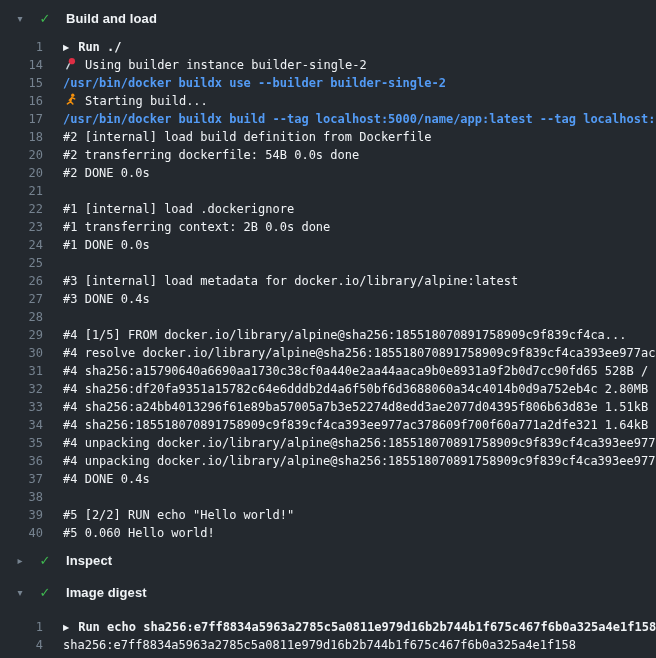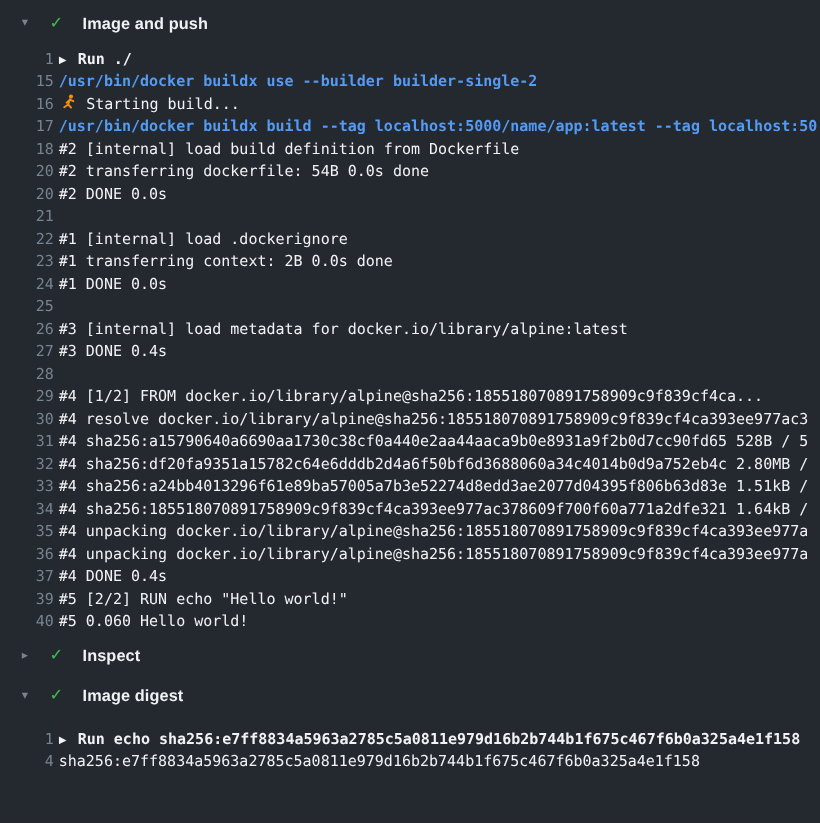--- a/index.html
+++ b/index.html
@@ -30,67 +30,72 @@
   }
   .title{
     margin-left:12px;color:var(--fg);
     font-family:"Liberation Sans","DejaVu Sans",sans-serif;
     font-size:13px;font-weight:700;letter-spacing:.1px;
   }
   .sec-body{padding:10px 0 0 0;}
   .sec-body.digest{padding-top:16px;}
   .line{display:flex;height:18px;line-height:18px;font-size:12px;white-space:pre;}
   .num{flex:none;width:43px;text-align:right;color:var(--num);}
-  .txt{margin-left:4px;color:var(--fg);overflow:hidden;}
+  .txt{margin-left:20px;color:var(--fg);overflow:hidden;}
   .line.cmd .txt{color:var(--cmd);font-weight:bold;text-align:center;}
   .line.run .txt{font-weight:bold;}
   .run-arrow{
     display:inline-block;font-size:8px;margin-right:9px;
     transform:translateY(-1px);font-family:"DejaVu Sans",sans-serif;
   }
   .emoji{display:inline-block;width:15px;height:14px;vertical-align:-2px;margin-right:7px;}
 </style>
 </head>
 <body>
 
 <main id="log-viewer">
     <section class="section">
       <div class="sec-header">
         <span class="disc">▾</span>
         <span class="check">✓</span>
-        <span class="title">Image and push</span>
+        <span class="title">Build and load</span>
       </div>
       <div class="sec-body">
         <div class="line run"><span class="num">1</span><span class="txt"><span class="run-arrow">▶</span><span>Run ./</span></span></div>
+        <div class="line"><span class="num">14</span><span class="txt"><svg class="emoji" viewBox="0 0 16 16">
+              <circle cx="9.6" cy="4.8" r="3.6" fill="#dd2e44"></circle>
+              <line x1="6.6" y1="7.9" x2="3.8" y2="13.6" stroke="#ccd6dd" stroke-width="1.5" stroke-linecap="round"></line>
+            </svg><span>Using builder instance builder-single-2</span></span></div>
         <div class="line cmd"><span class="num">15</span><span class="txt"><span>/usr/bin/docker buildx use --builder builder-single-2</span></span></div>
         <div class="line"><span class="num">16</span><span class="txt"><svg class="emoji" viewBox="0 0 16 16">
               <circle cx="10.6" cy="2.6" r="1.9" fill="#f4900c"></circle>
               <path d="M9.6 5.3 L6.6 8.2 M9.6 5.3 L12.8 6.8 M9.6 5.3 L8.1 9.8 L10.7 12.6 M8.1 9.8 L4.4 12.4" stroke="#f4900c" stroke-width="1.7" fill="none" stroke-linecap="round"></path>
             </svg><span>Starting build...</span></span></div>
         <div class="line cmd"><span class="num">17</span><span class="txt"><span>/usr/bin/docker buildx build --tag localhost:5000/name/app:latest --tag localhost:50</span></span></div>
         <div class="line"><span class="num">18</span><span class="txt"><span>#2 [internal] load build definition from Dockerfile</span></span></div>
         <div class="line"><span class="num">20</span><span class="txt"><span>#2 transferring dockerfile: 54B 0.0s done</span></span></div>
         <div class="line"><span class="num">20</span><span class="txt"><span>#2 DONE 0.0s</span></span></div>
         <div class="line"><span class="num">21</span><span class="txt"><span></span></span></div>
         <div class="line"><span class="num">22</span><span class="txt"><span>#1 [internal] load .dockerignore</span></span></div>
         <div class="line"><span class="num">23</span><span class="txt"><span>#1 transferring context: 2B 0.0s done</span></span></div>
         <div class="line"><span class="num">24</span><span class="txt"><span>#1 DONE 0.0s</span></span></div>
         <div class="line"><span class="num">25</span><span class="txt"><span></span></span></div>
         <div class="line"><span class="num">26</span><span class="txt"><span>#3 [internal] load metadata for docker.io/library/alpine:latest</span></span></div>
         <div class="line"><span class="num">27</span><span class="txt"><span>#3 DONE 0.4s</span></span></div>
         <div class="line"><span class="num">28</span><span class="txt"><span></span></span></div>
-        <div class="line"><span class="num">29</span><span class="txt"><span>#4 [1/2] FROM docker.io/library/alpine@sha256:185518070891758909c9f839cf4ca...</span></span></div>
+        <div class="line"><span class="num">29</span><span class="txt"><span>#4 [1/5] FROM docker.io/library/alpine@sha256:185518070891758909c9f839cf4ca...</span></span></div>
         <div class="line"><span class="num">30</span><span class="txt"><span>#4 resolve docker.io/library/alpine@sha256:185518070891758909c9f839cf4ca393ee977ac3</span></span></div>
         <div class="line"><span class="num">31</span><span class="txt"><span>#4 sha256:a15790640a6690aa1730c38cf0a440e2aa44aaca9b0e8931a9f2b0d7cc90fd65 528B / 5</span></span></div>
         <div class="line"><span class="num">32</span><span class="txt"><span>#4 sha256:df20fa9351a15782c64e6dddb2d4a6f50bf6d3688060a34c4014b0d9a752eb4c 2.80MB /</span></span></div>
         <div class="line"><span class="num">33</span><span class="txt"><span>#4 sha256:a24bb4013296f61e89ba57005a7b3e52274d8edd3ae2077d04395f806b63d83e 1.51kB /</span></span></div>
         <div class="line"><span class="num">34</span><span class="txt"><span>#4 sha256:185518070891758909c9f839cf4ca393ee977ac378609f700f60a771a2dfe321 1.64kB /</span></span></div>
         <div class="line"><span class="num">35</span><span class="txt"><span>#4 unpacking docker.io/library/alpine@sha256:185518070891758909c9f839cf4ca393ee977a</span></span></div>
         <div class="line"><span class="num">36</span><span class="txt"><span>#4 unpacking docker.io/library/alpine@sha256:185518070891758909c9f839cf4ca393ee977a</span></span></div>
         <div class="line"><span class="num">37</span><span class="txt"><span>#4 DONE 0.4s</span></span></div>
+        <div class="line"><span class="num">38</span><span class="txt"><span></span></span></div>
         <div class="line"><span class="num">39</span><span class="txt"><span>#5 [2/2] RUN echo "Hello world!"</span></span></div>
         <div class="line"><span class="num">40</span><span class="txt"><span>#5 0.060 Hello world!</span></span></div>
       </div>
     </section>
     <section class="section">
       <div class="sec-header">
         <span class="disc">▸</span>
         <span class="check">✓</span>
         <span class="title">Inspect</span>
       </div>

